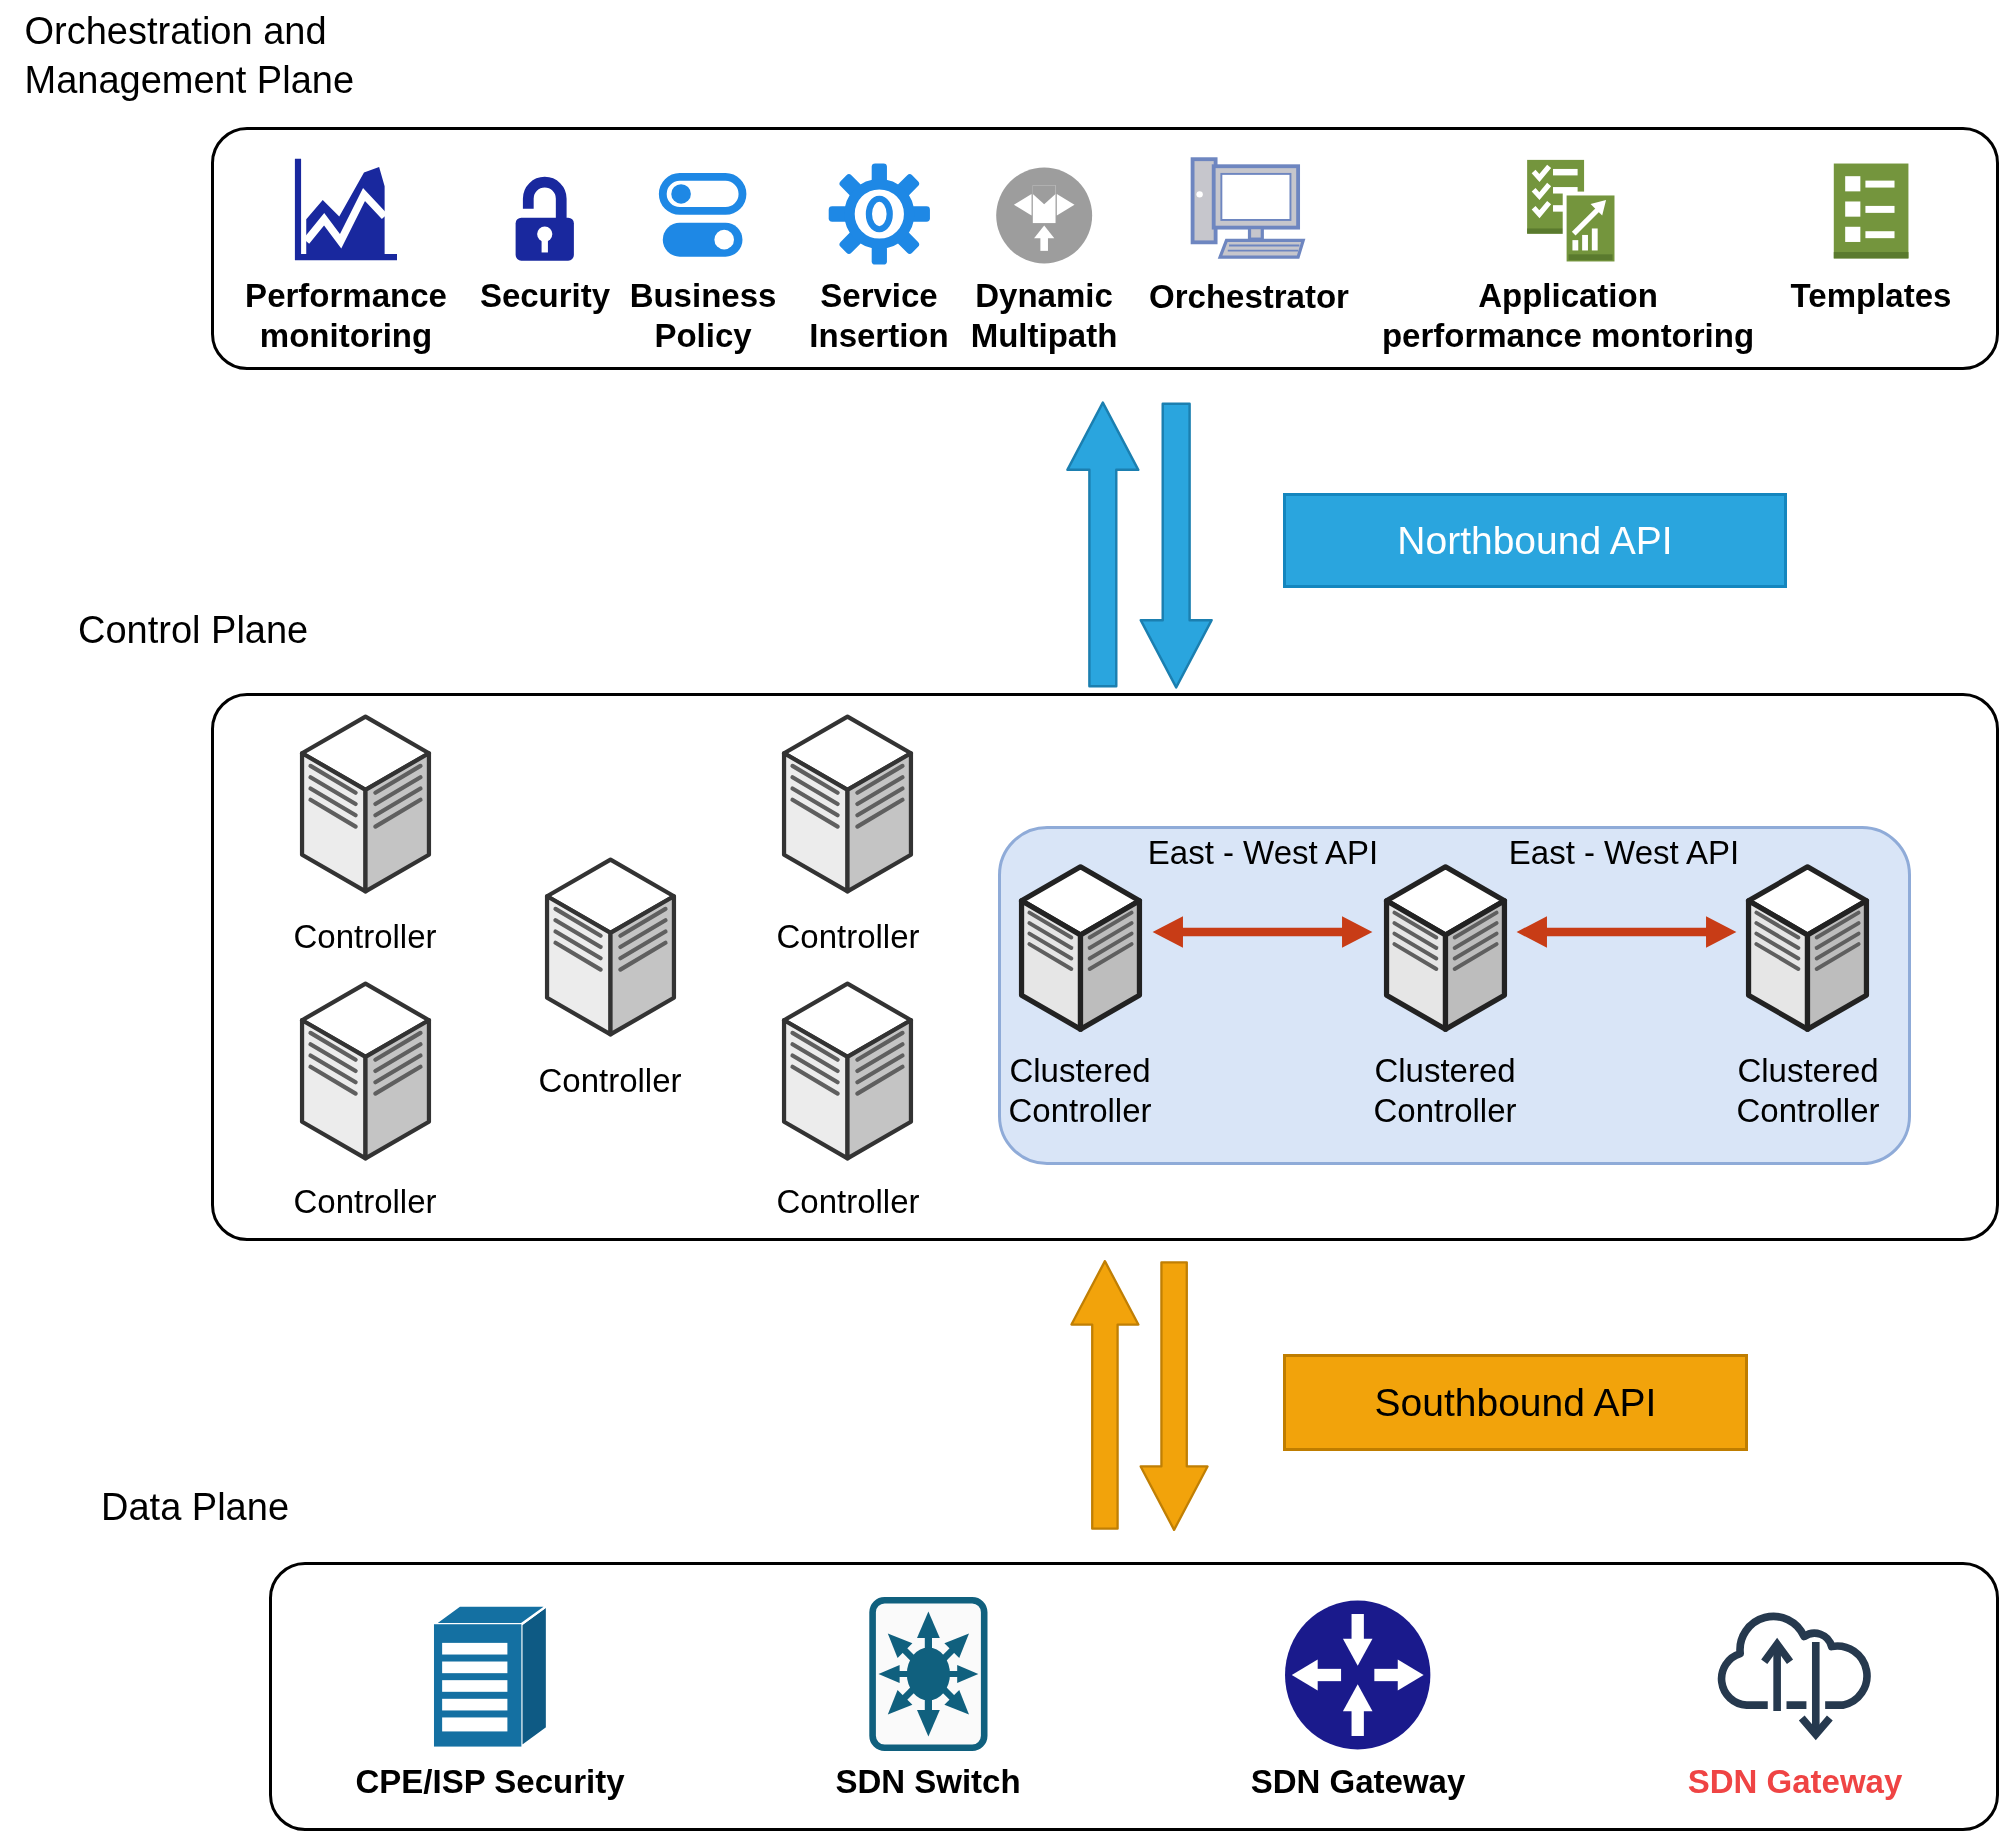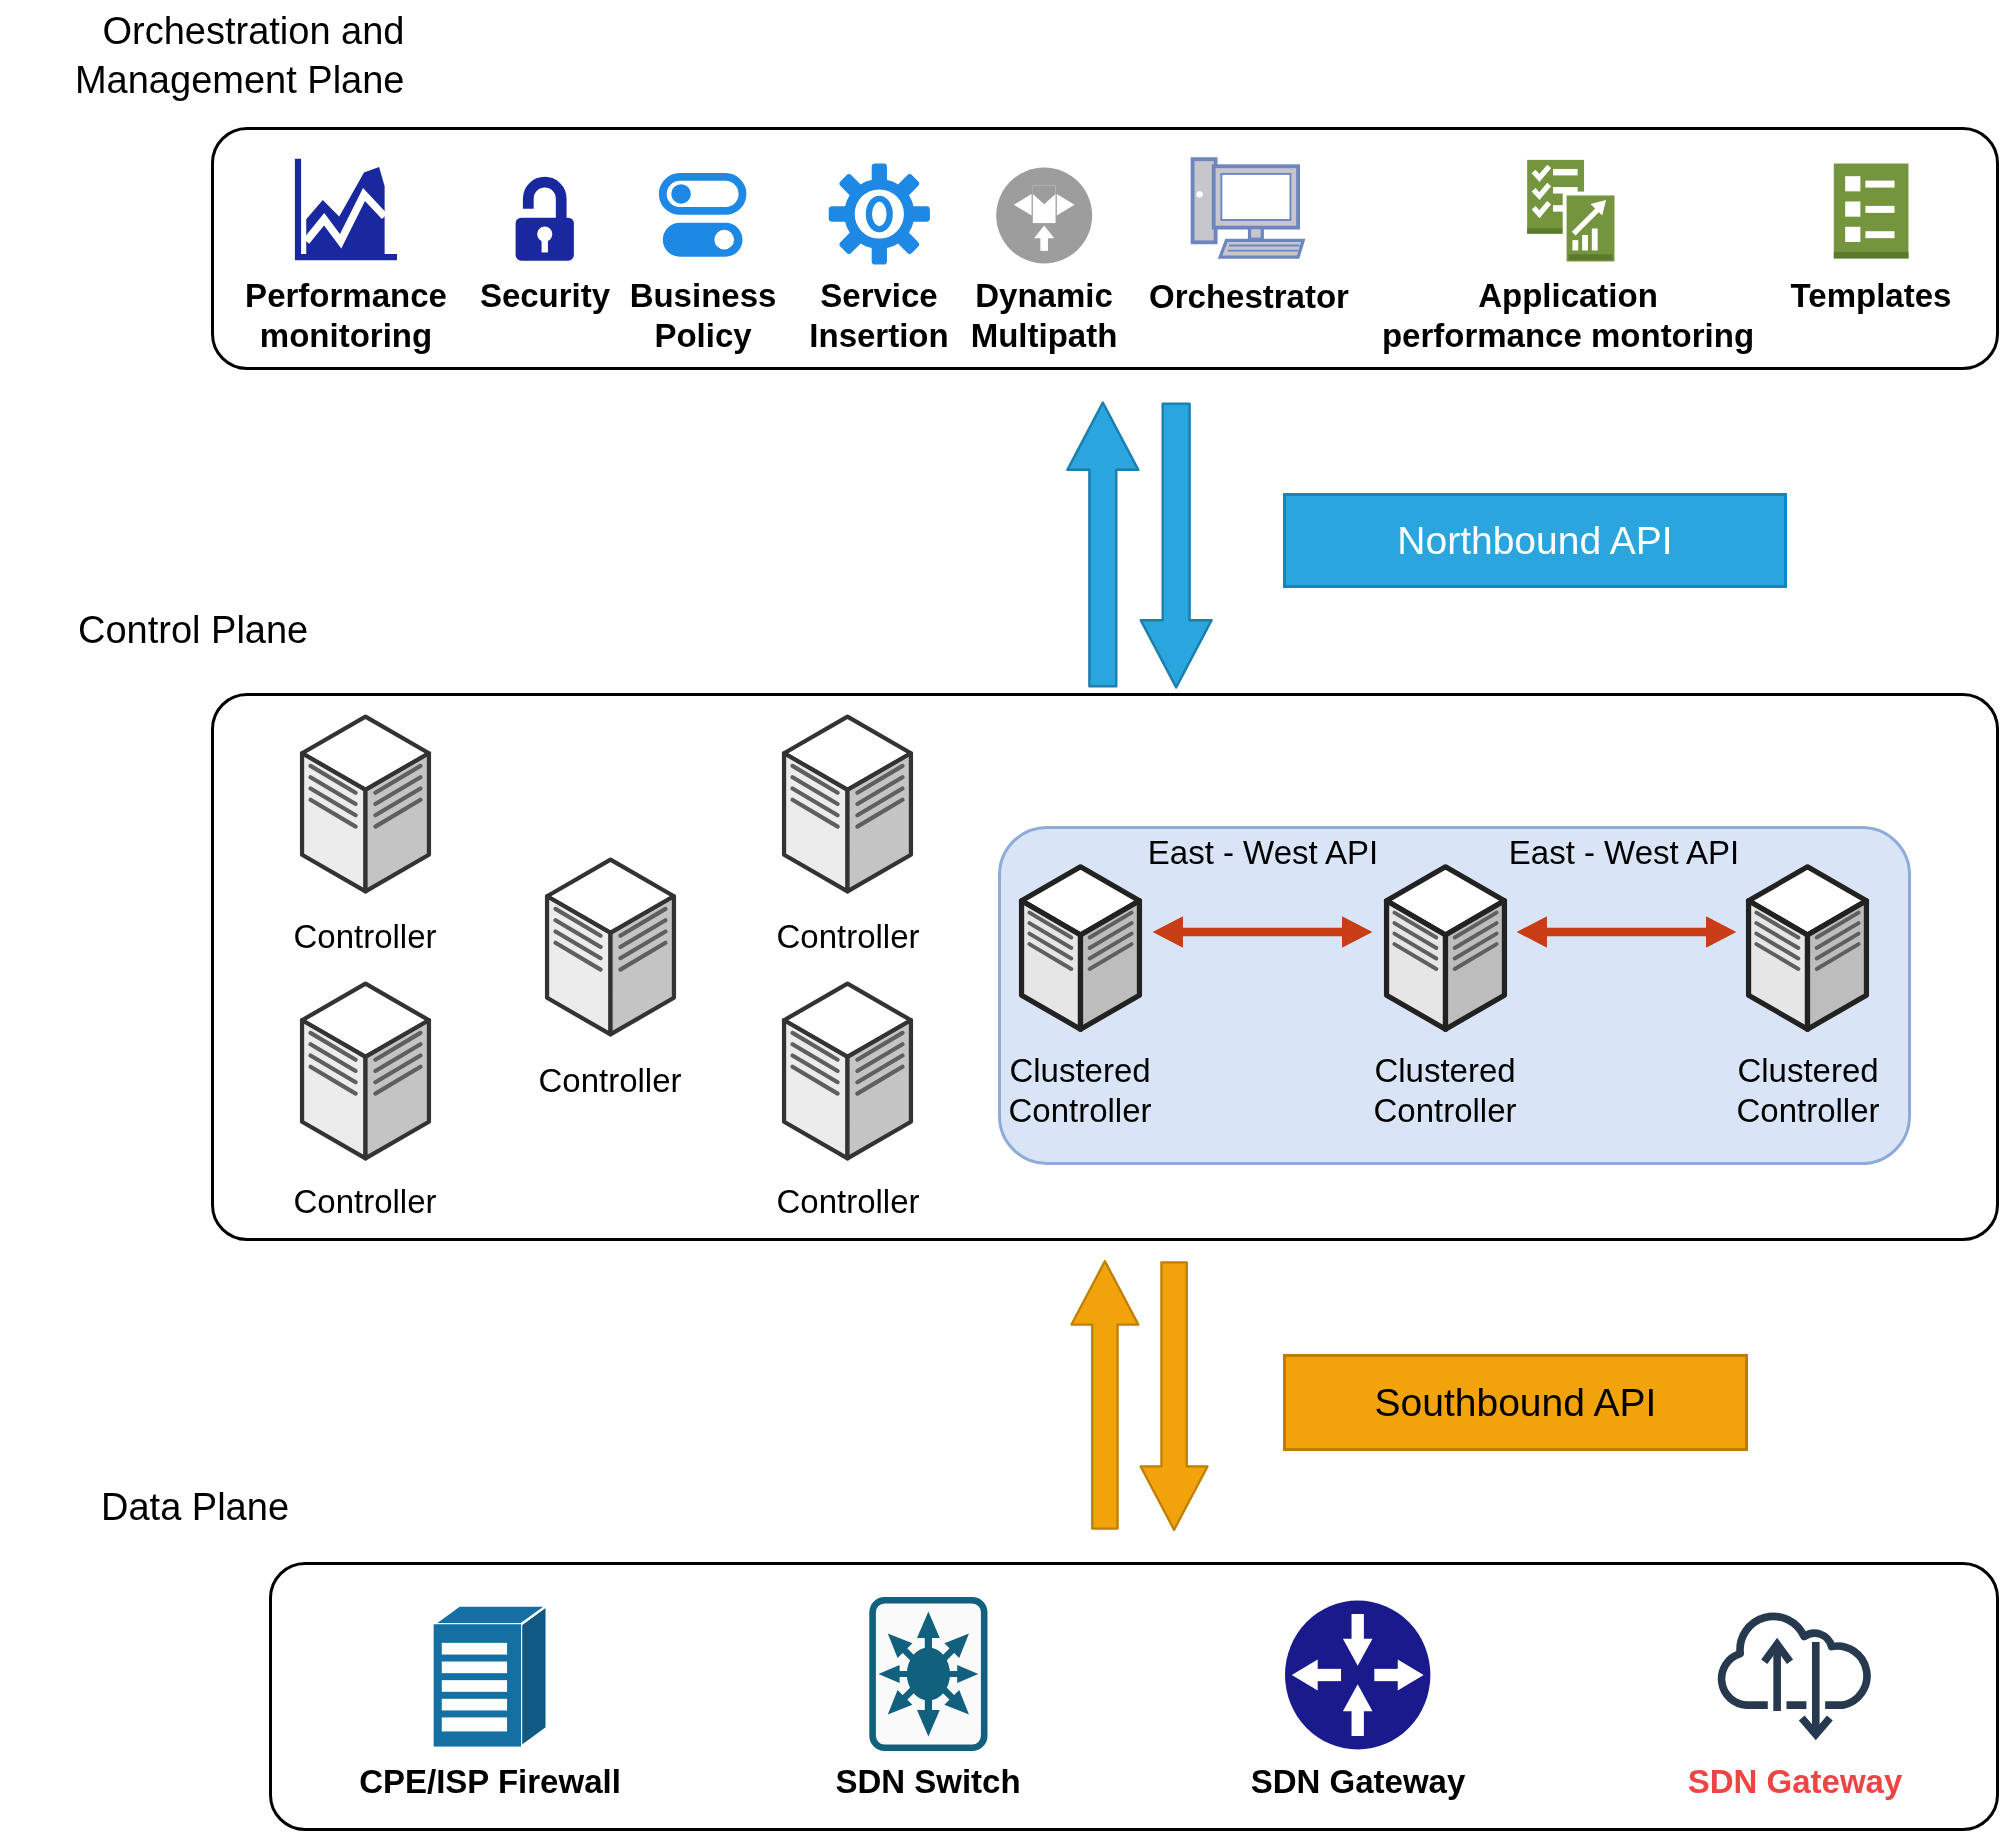--- a/index.html
+++ b/index.html
@@ -2,21 +2,21 @@
 <html style="font-size:9.8px"><head>
 <meta charset="utf-8">
 <style>
   html,body { margin:0; padding:0; background:#ffffff; }
   .canvas {
     position:relative; width:2015px; height:1844px; background:#ffffff;
     font-family:"Liberation Sans", sans-serif; color:#000; overflow:hidden;
   }
   .plane-title {
     position:absolute; font-size:38px; line-height:1.28; color:#000;
-    white-space:pre-line; text-align:right;
+    white-space:pre-line; text-align:left;
   }
   .outline-box {
     position:absolute; border:3.7px solid #000; border-radius:36px; background:#fff;
     box-sizing:border-box;
   }
   .item {
     position:absolute; transform:translateX(-50%);
     display:flex; flex-direction:column; align-items:center; gap:9.8px;
   }
   .icon-box { display:flex; align-items:flex-end; justify-content:center; }
@@ -384,21 +384,21 @@
         <polygon points="168,42 212,10 212,220 168,252" fill="#0E5A84" stroke="#ffffff" stroke-width="4"></polygon>
         <polygon points="18,42 168,42 212,10 62,10" fill="#1470A2" stroke="#ffffff" stroke-width="4"></polygon>
         <rect x="18" y="42" width="150" height="210" fill="#1470A2"></rect>
         <rect x="32" y="74" width="112" height="20" fill="#ffffff"></rect>
         <rect x="32" y="106" width="112" height="20" fill="#ffffff"></rect>
         <rect x="32" y="138" width="112" height="20" fill="#ffffff"></rect>
         <rect x="32" y="170" width="112" height="20" fill="#ffffff"></rect>
         <rect x="32" y="202" width="112" height="24" fill="#ffffff"></rect>
       </svg>
     </div>
-    <div class="item-label">CPE/ISP Firewall</div>
+    <div class="item-label">CPE/ISP Security</div>
   </div>
 
   <div class="item" style="left:928px; top:1592px;">
     <div class="icon-box" style="height:160px;">
       <svg width="120" height="156" viewBox="0 0 200 260">
         <rect x="7" y="7" width="186" height="246" rx="20" fill="#FAFAFA" stroke="#10607E" stroke-width="11"></rect>
         <g transform="translate(100,130)" fill="#10607E" stroke="#10607E">
           <defs>
             <g id="swa">
               <line x1="0" y1="-14" x2="0" y2="-66" stroke-width="12"></line>

